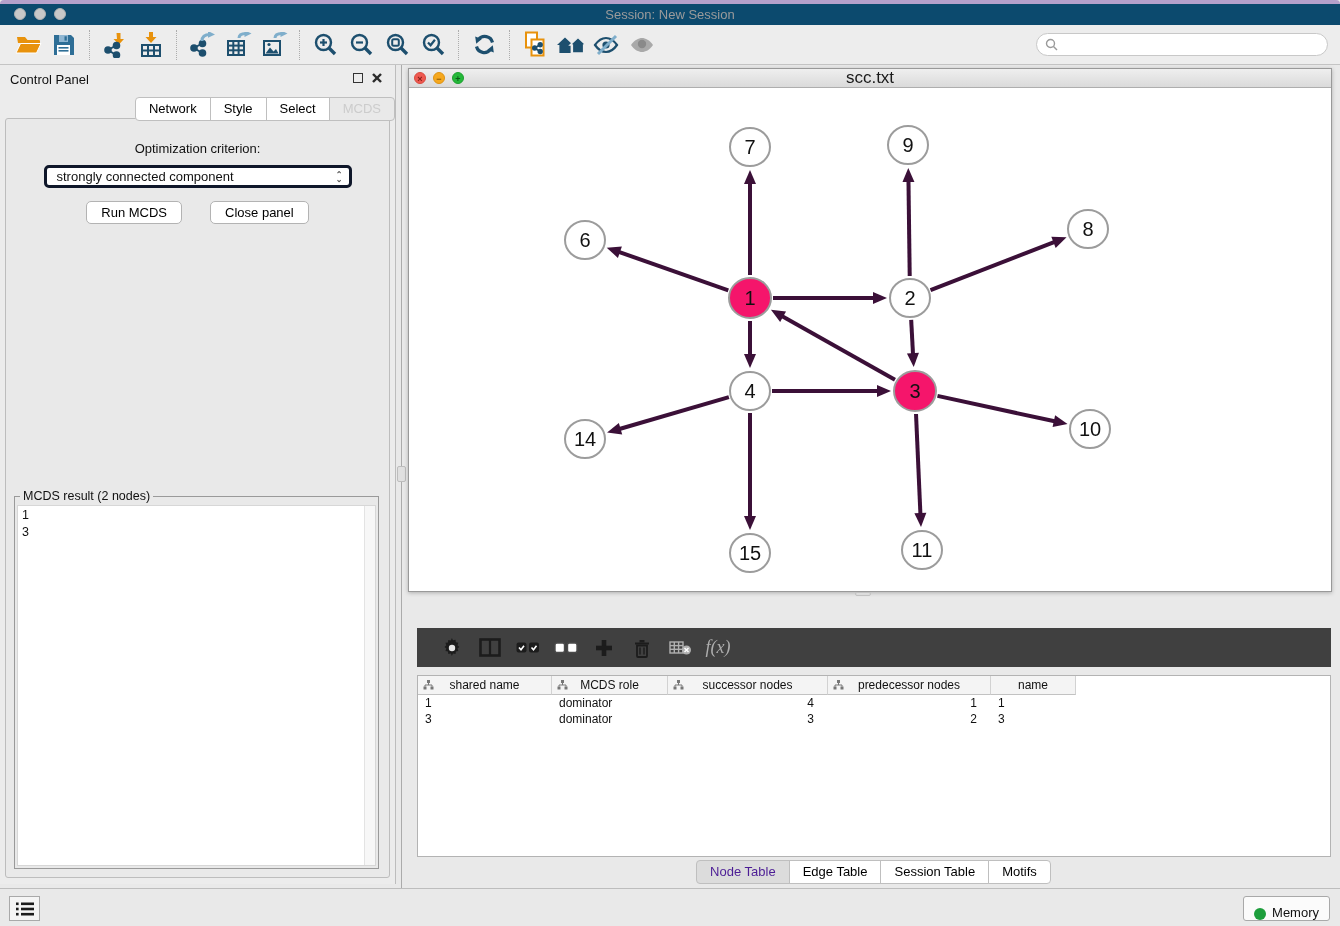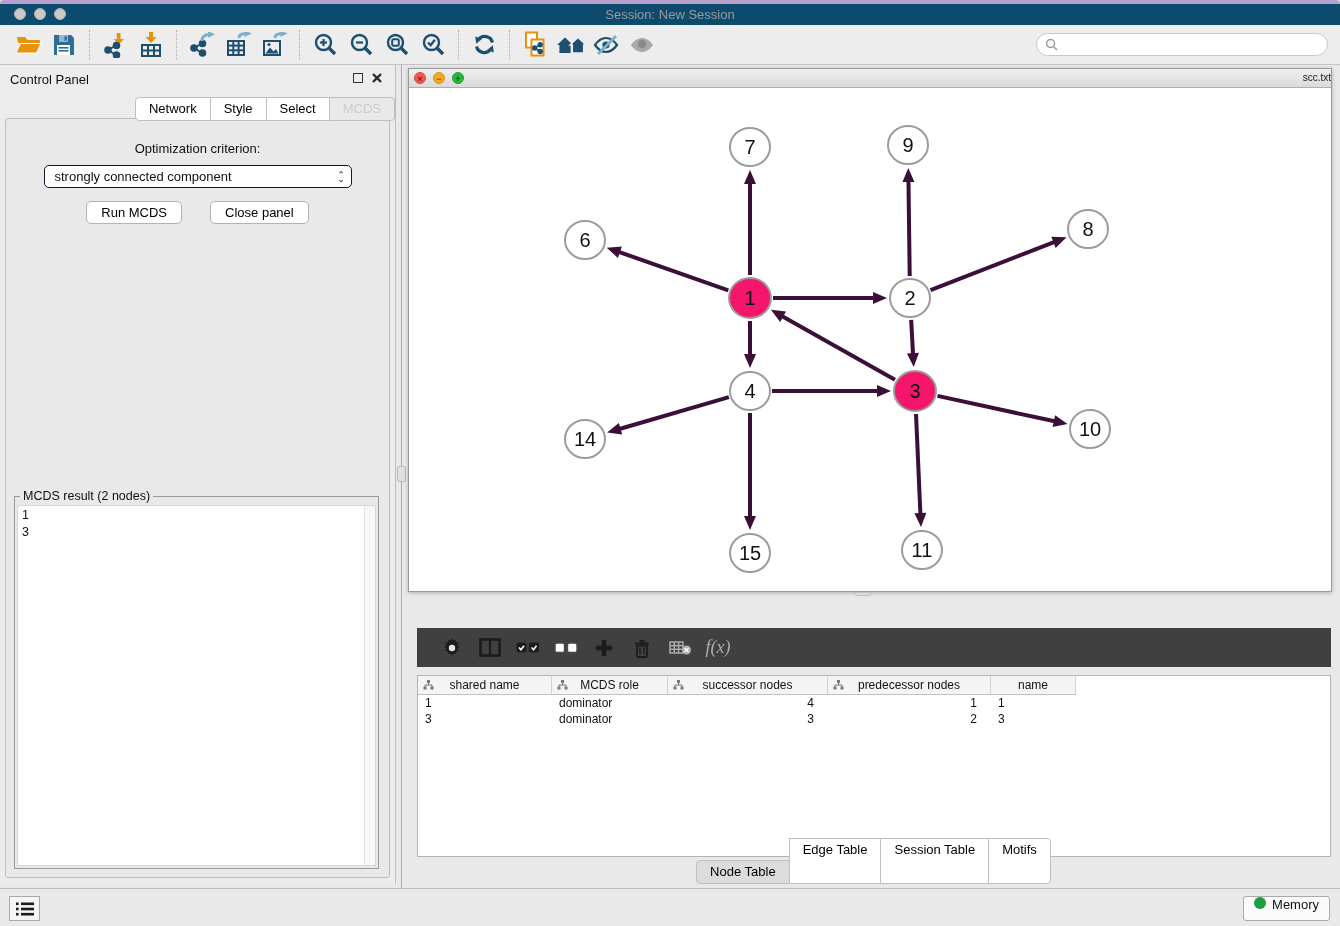--- a/index.html
+++ b/index.html
@@ -26,21 +26,21 @@
   .panel-close { position:absolute; top:7px; width:12px; height:12px; }
   .cp-titlerow .panel-float { right:32px; }
   .cp-titlerow .panel-close { right:12px; }
   .cp-tabs { position:relative; z-index:2; display:flex; justify-content:flex-end; margin-top:6px; }
   .seg-tab { background:#fff; border:1px solid #bfbfbf; padding:3px 13px 4px 13px; font-size:13px; margin-left:-1px; color:#000; }
   .seg-tab.first { border-radius:4px 0 0 4px; }
   .seg-tab.last { border-radius:0 4px 4px 0; }
   .seg-tab.selected-dim { background:#e9e9e9; color:#ccc; }
   .cp-content { position:absolute; left:5px; right:5px; top:53px; bottom:6px; border:1px solid #bdbdbd; border-radius:3px; background:#e9e9e9; }
   .opt-label { text-align:center; margin-top:22px; font-size:13px; }
-  .combo { width:308px; height:23px; margin:9px auto 0 auto; background:#fff; border:1px solid #0f172a; border-radius:5px; display:flex; align-items:center; padding:0 6px 0 10px; font-size:13px; }
+  .combo { width:308px; height:23px; margin:9px auto 0 auto; background:#fff; border:3px solid #0f172a; border-radius:5px; display:flex; align-items:center; padding:0 6px 0 10px; font-size:13px; }
   .combo .val { flex:1; }
   .combo .arrows { display:flex; flex-direction:column; align-items:center; color:#555; font-size:8px; line-height:5px; font-weight:bold; }
   .cp-buttons { display:flex; justify-content:center; gap:28px; margin-top:13px; }
   .aq-btn { background:#fff; border:1px solid #b3b3b3; border-radius:5px; font-size:13px; padding:3px 14px; color:#000; }
   .result-fs { position:absolute; left:8px; right:10px; top:370px; bottom:8px; border:1px solid #9a9a9a; padding:2px; }
   .result-fs legend { font-size:12.5px; padding:0 3px; margin-left:3px; }
   .result-box { position:relative; background:#fff; width:100%; height:100%; font-size:12.5px; line-height:17px; padding:1px 4px; border:1px solid #d7d7d7; }
   .result-scroll { position:absolute; right:0; top:0; bottom:0; width:11px; background:#f7f7f7; border-left:1px solid #e3e3e3; }
 
   .vsplit { position:absolute; left:401px; top:65px; bottom:38px; width:1px; background:#ababab; }
@@ -48,45 +48,45 @@
   .hsplit-handle { position:absolute; left:855px; top:592px; width:16px; height:4px; background:#dcdcdc; border:1px solid #c2c2c2; border-radius:2px; }
 
   
   .net-frame { position:absolute; left:408px; top:68px; width:924px; height:524px; border:1px solid #999; background:#fff; box-shadow:0 1px 4px rgba(0,0,0,.25); }
   .net-titlebar { height:19px; background:linear-gradient(#efefef,#dadada); border-bottom:1px solid #aeaeae; position:relative; }
   .net-lights { position:absolute; left:5px; top:3px; display:flex; gap:7px; }
   .net-lights b { width:12px; height:12px; border-radius:50%; font-size:9px; line-height:12px; text-align:center; font-weight:bold; }
   .tl-red   { background:#ef5950; border:1px solid #d84b40; color:#7e1d17; }
   .tl-yel   { background:#f6a81e; border:1px solid #dd9314; color:#8a5a05; }
   .tl-grn   { background:#25b83a; border:1px solid #1da02f; color:#0c5b18; }
-  .net-title { text-align:right; font-size:10px; line-height:18px; color:#1a1a1a; }
+  .net-title { text-align:center; font-size:17px; line-height:18px; color:#1a1a1a; }
   .net-canvas { width:922px; height:503px; display:block; }
 
   
   .table-panel { position:absolute; left:408px; top:597px; width:932px; height:291px; background:#e9e9e9; }
   .tp-titlerow { height:26px; padding:6px 0 0 9px; font-size:13px; position:relative; }
   .tp-titlerow .panel-float { right:26px; }
   .tp-titlerow .panel-close { right:8px; }
   .tp-toolbar { position:absolute; left:9px; right:9px; top:31px; height:39px; background:#404040; display:flex; align-items:center; padding-left:16px; }
   .tp-tool { width:38px; height:32px; display:flex; align-items:center; justify-content:center; }
   .fx-label { font-family:"Liberation Serif",serif; font-style:italic; font-size:18px; color:#adadad; }
   .tp-table { position:absolute; left:9px; right:9px; top:78px; bottom:31px; background:#fff; border:1px solid #b3b3b3; overflow:hidden; }
   .thead-row { display:flex; height:19px; }
   .th-cell { position:relative; background:#f4f4f4; border-right:1px solid #d2d2d2; border-bottom:1px solid #c2c2c2; font-size:12px; display:flex; align-items:center; justify-content:center; font-weight:normal; }
   .th-cell .tree-ic { position:absolute; left:5px; top:4px; }
   .trow { display:flex; height:16px; font-size:12px; }
   .td-cell { padding:1px 10px 0 7px; white-space:nowrap; overflow:hidden; }
   .al-r { text-align:right; padding-right:14px; }
   .tp-tabs { position:absolute; bottom:4px; left:0; right:0; display:flex; justify-content:center; }
-  .seg-tab.grey-sel { background:#dcdcdc; color:#000000;margin-top:22px; }
+  .seg-tab.grey-sel { background:#dcdcdc; color:#4c1d95; }
 
   
   .status-bar { position:absolute; left:0; bottom:0; right:0; height:38px; background:#e9e9e9; border-top:1px solid #bdbdbd; }
   .list-btn { position:absolute; left:9px; top:7px; width:31px; height:25px; background:#f5f5f5; border:1px solid #a9a9a9; display:flex; align-items:center; justify-content:center; }
-  .memory-btn { position:absolute; right:10px; top:7px; height:25px; background:#fbfbfb; border:1px solid #a9a9a9; border-radius:3px; display:flex; align-items:flex-start; gap:6px; padding:0 10px; font-size:13px; }
+  .memory-btn { position:absolute; right:10px; top:7px; height:25px; background:#fbfbfb; border:1px solid #a9a9a9; border-radius:3px; display:flex; align-items:flex-end; gap:6px; padding:0 10px; font-size:13px; }
   .mem-dot { width:12px; height:12px; border-radius:50%; background:#1d9e3c; }
 </style>
 </head>
 <body>
 
 <div class="top-strip"></div>
 <div class="titlebar">
   <div class="traffic-main">
       <i></i>
       <i></i>

